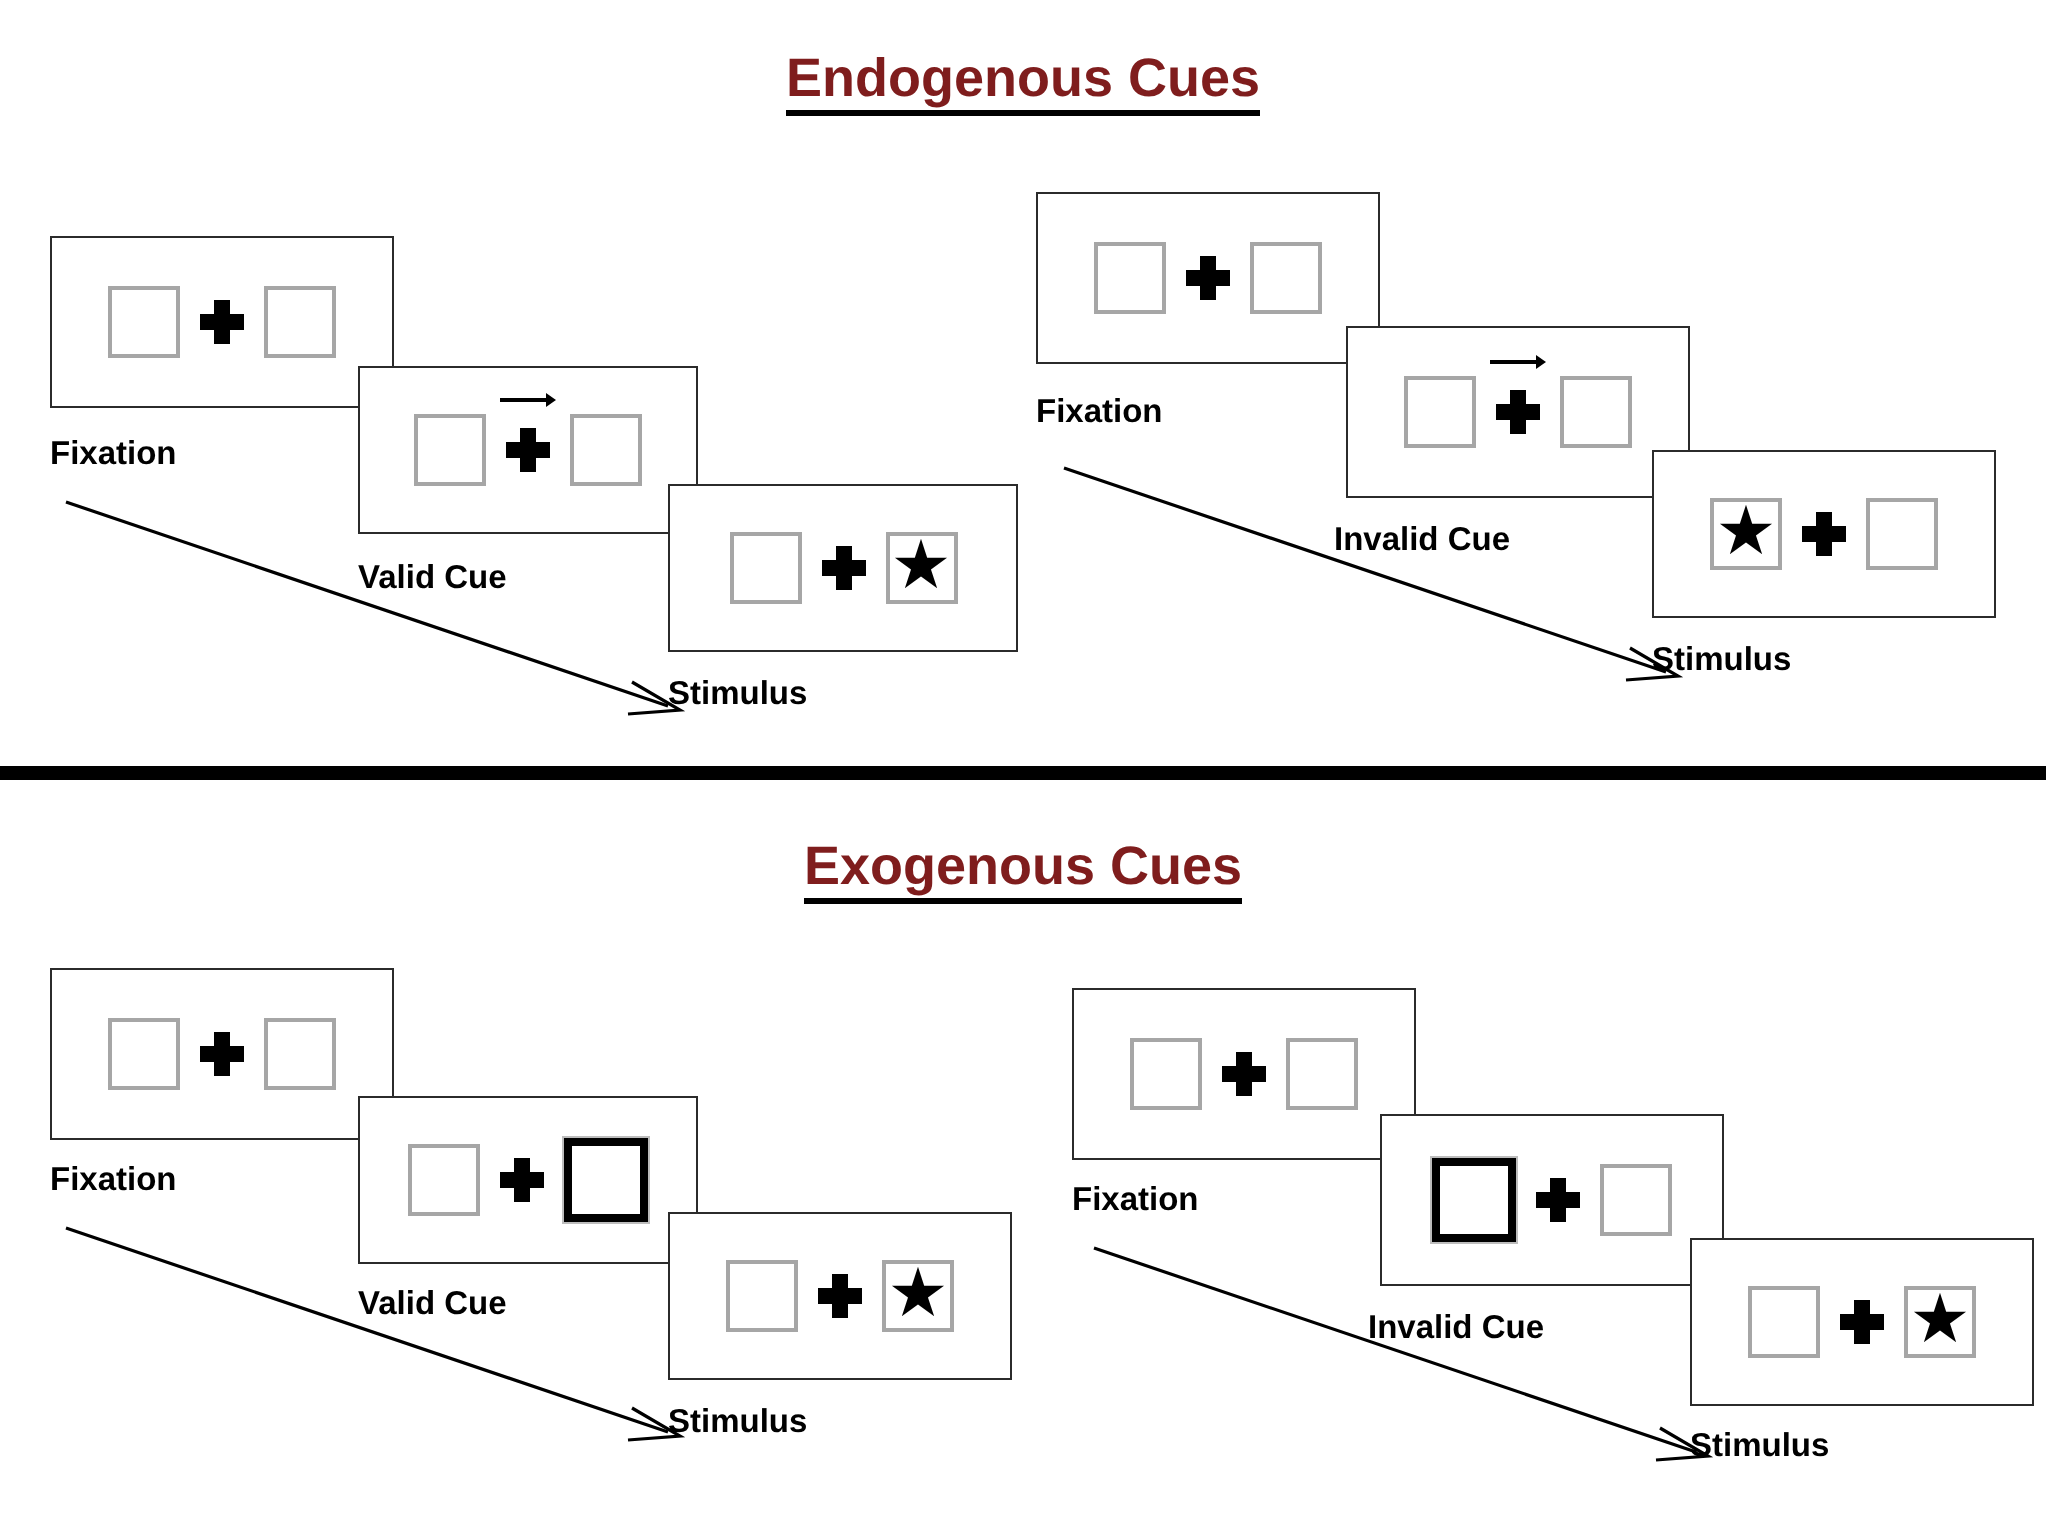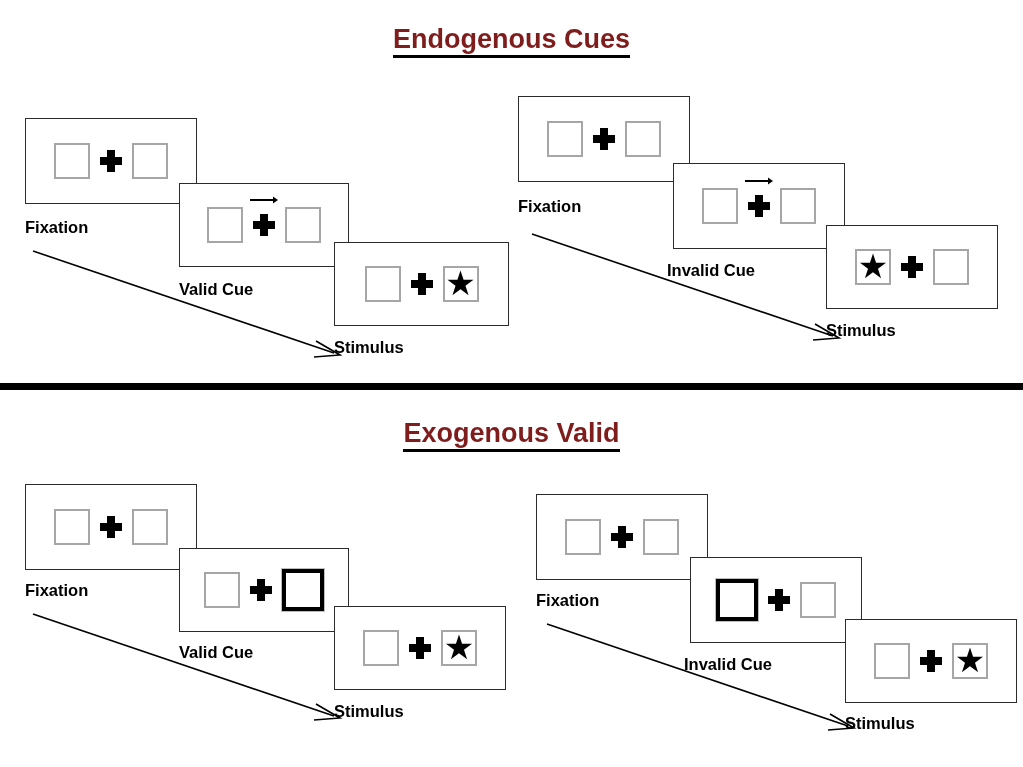--- a/index.html
+++ b/index.html
@@ -255,21 +255,21 @@
 <div class="stage-label" style="left:826px; top:321px; width:172px;">Stimulus</div>
 
 <svg class="flow-arrow" style="left:527px; top:228px; width:320px; height:120px;" viewBox="0 0 320 120">
   <line x1="5" y1="6" x2="306" y2="108" stroke="#000" stroke-width="1.6"></line>
   <path d="M 288 96 L 312 110 L 286 112" fill="none" stroke="#000" stroke-width="1.6"></path>
 </svg>
 
 <div class="divider" style="top:383px;"></div>
 
 <div class="section-title" style="top:418px;">
-  <span>Exogenous Valid</span>
+  <span>Exogenous Cues</span>
 </div>
 
 <div class="panel" style="left:25px; top:484px; width:172px; height:86px;">
   <div class="panel-inner">
     <div class="row">
       <div class="box"></div>
       <div class="cross">
         <span class="plus-v"></span>
           <span class="plus-h"></span>
       </div>

